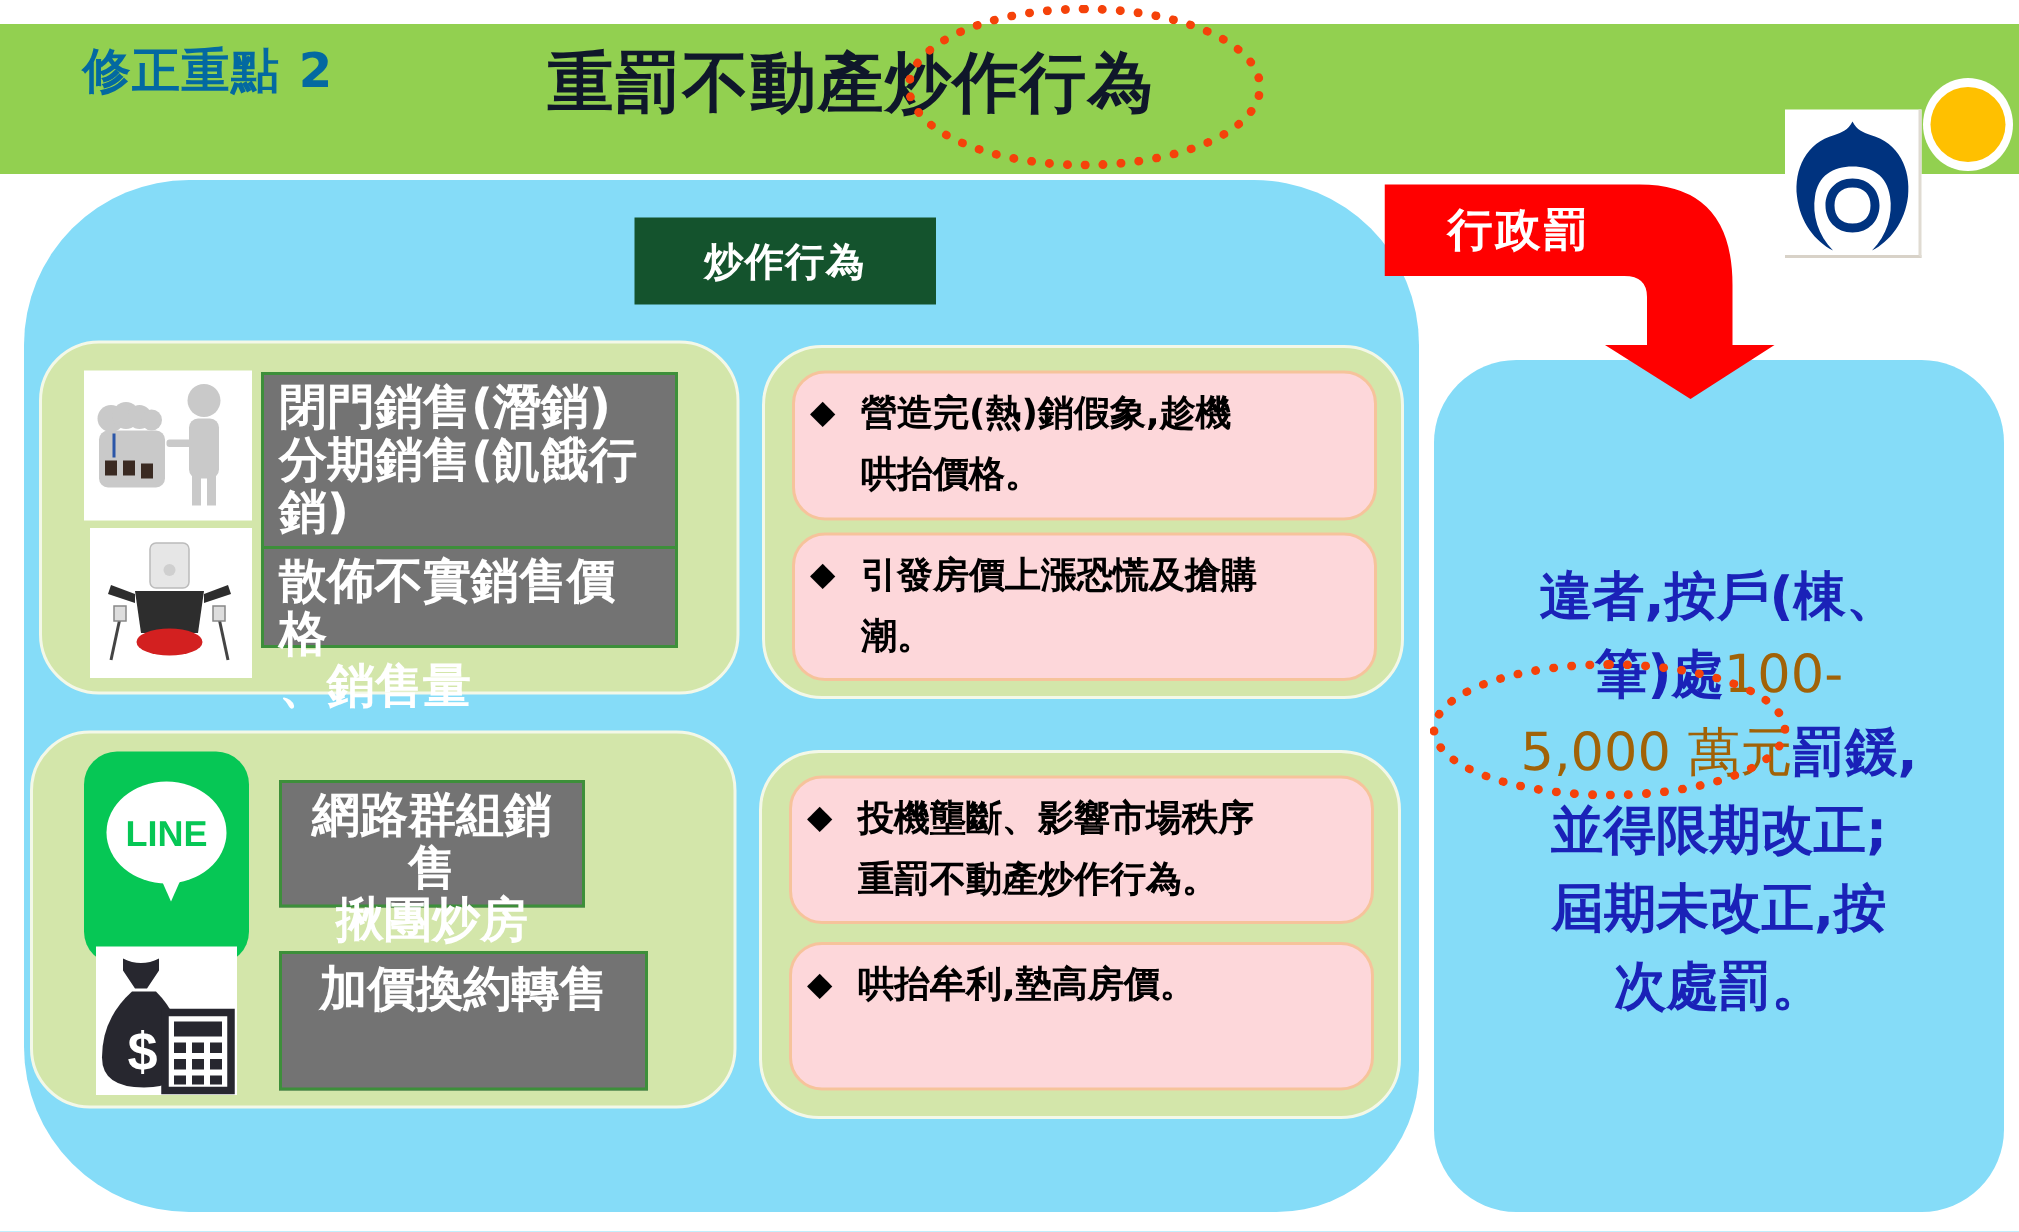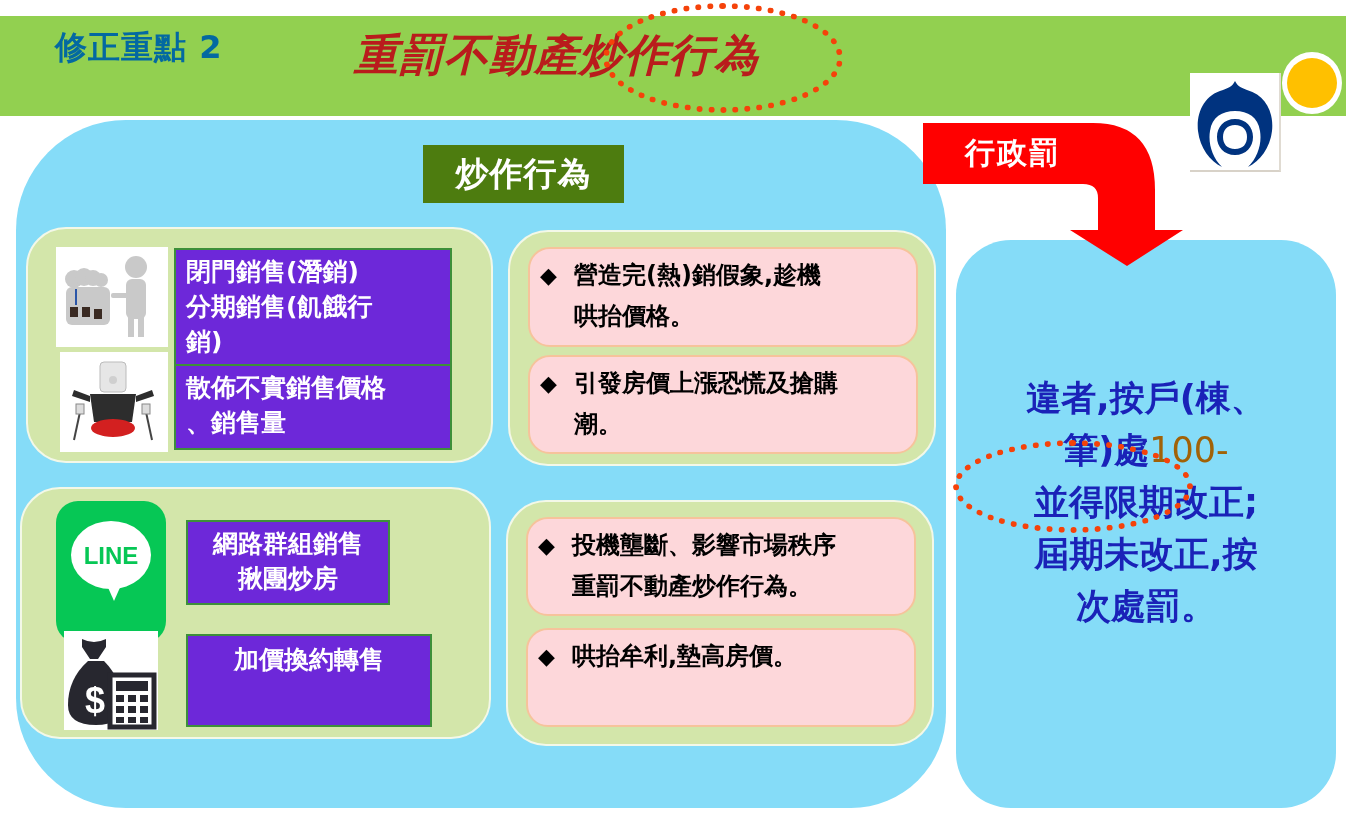--- a/index.html
+++ b/index.html
@@ -6,50 +6,50 @@
   body {
     width:1346px; height:821px; position:relative; overflow:hidden;
     background:#ffffff;
     font-family:"DejaVu Sans", "Liberation Sans", sans-serif;
   }
   .abs { position:absolute; box-sizing:border-box; }
 
   
   #header { left:0; top:16px; width:1346px; height:100px; background:#92d050; }
   #title-main { left:55px; top:26px; font-size:32px; font-weight:bold; color:#0369a1; white-space:nowrap; letter-spacing:1px; }
-  #title-sub { left:354px; top:26px; font-size:44px; font-weight:bold; color:#b91c1c; white-space:nowrap; letter-spacing:1px;font-style:italic; }
+  #title-sub { left:365px; top:26px; font-size:44px; font-weight:bold; color:#0f172a; white-space:nowrap; letter-spacing:1px; }
   .dotted-ellipse { border:6px dotted #f5420a; border-radius:50%; background:transparent; }
   #title-ellipse { left:603px; top:3px; width:240px; height:110px; }
 
   
   #logo-box { left:1190px; top:73px; width:91px; height:99px; background:#fff; border-bottom:2px solid #d8d2c8; border-right:2px solid #e0dbd2; }
   #sun-ring { left:1282px; top:52px; width:60px; height:62px; border-radius:50%; background:#fff; }
   #sun { left:1287px; top:58px; width:50px; height:50px; border-radius:50%; background:#ffc000; }
 
   
   #main-panel { left:16px; top:120px; width:930px; height:688px; background:#85dcf8; border-radius:110px 110px 95px 110px; }
-  #section-label { left:423px; top:145px; width:201px; height:58px; background:#4d7c0f; color:#fff; font-size:33px; font-weight:bold; display:flex; align-items:center; justify-content:center; letter-spacing:1px; }
+  #section-label { left:423px; top:145px; width:201px; height:58px; background:#14532d; color:#fff; font-size:26px; font-weight:bold; display:flex; align-items:center; justify-content:center; letter-spacing:1px; }
 
   .green-box { background:#d3e6aa; border:2px solid #f3f8e8; border-radius:40px; }
-  .blue-box { background:#6d28d9; border:2px solid #3d8f3a; color:#fff; font-size:25px; font-weight:bold; line-height:35px; padding:20px 10px; }
+  .blue-box { background:#737373; border:2px solid #3d8f3a; color:#fff; font-size:32px; font-weight:bold; line-height:35px; padding:20px 10px; }
   .blue-box.center { text-align:center; }
   .pink-box { background:#fdd7da; border:2px solid #f6c39b; border-radius:22px; color:#000; font-size:24px; font-weight:bold; line-height:41px; padding:6px 8px 0 10px; }
   .pink-line { display:flex; }
   .bullet { width:34px; flex:none; font-size:22px; }
   .img-box { background:#fff; overflow:hidden; }
 
   #gbox1 { left:26px; top:227px; width:467px; height:236px; }
   #gbox2 { left:508px; top:230px; width:428px; height:236px; }
   #gbox3 { left:20px; top:487px; width:471px; height:252px; }
   #gbox4 { left:506px; top:500px; width:428px; height:246px; }
 
   #img1 { left:56px; top:247px; width:112px; height:100px; }
   #img2 { left:60px; top:352px; width:108px; height:100px; }
   #blue1 { left:174px; top:248px; width:278px; height:118px; padding-top:4px; }
-  #blue2 { left:174px; top:364px; width:278px; height:86px; padding-top:4px; }
+  #blue2 { left:174px; top:364px; width:278px; height:68px; padding-top:4px; }
 
   #line-icon { left:56px; top:501px; width:110px; height:142px; background:#06c755; border-radius:22px; }
   #money-icon { left:64px; top:631px; width:94px; height:99px; }
   #blue3 { left:186px; top:520px; width:204px; height:85px; padding-top:4px; }
   #blue4 { left:186px; top:634px; width:246px; height:93px; padding-top:6px; }
 
   #pink1 { left:528px; top:247px; width:390px; height:100px; }
   #pink2 { left:528px; top:355px; width:390px; height:99px; }
   #pink3 { left:526px; top:517px; width:390px; height:99px; }
   #pink4 { left:526px; top:628px; width:390px; height:99px; }
@@ -214,17 +214,18 @@
 <div class="abs" id="penalty-panel"></div>
 
 <svg class="abs" id="arrow" viewBox="0 0 262 148">
   <path d="M0 3 L170 3 Q232 3 232 70 L232 110 L260 110 L204 146 L147 110 L175 110 L175 78 Q175 64 160 64 L0 64 Z" fill="#ff0000"></path>
 </svg>
 <div class="abs" id="arrow-label">行政罰</div>
 
 <div class="abs" id="penalty-text">
   <div>違者,按戶(棟、</div>
   <div><span>筆)處</span><span class="red">100-</span></div>
+  <div><span class="red">5,000 萬元</span><span>罰鍰,</span></div>
   <div>並得限期改正;</div>
   <div>屆期未改正,按</div>
   <div>次處罰。</div>
 </div>
 <div class="abs dotted-ellipse" id="penalty-ellipse"></div>
 
 </body></html>

